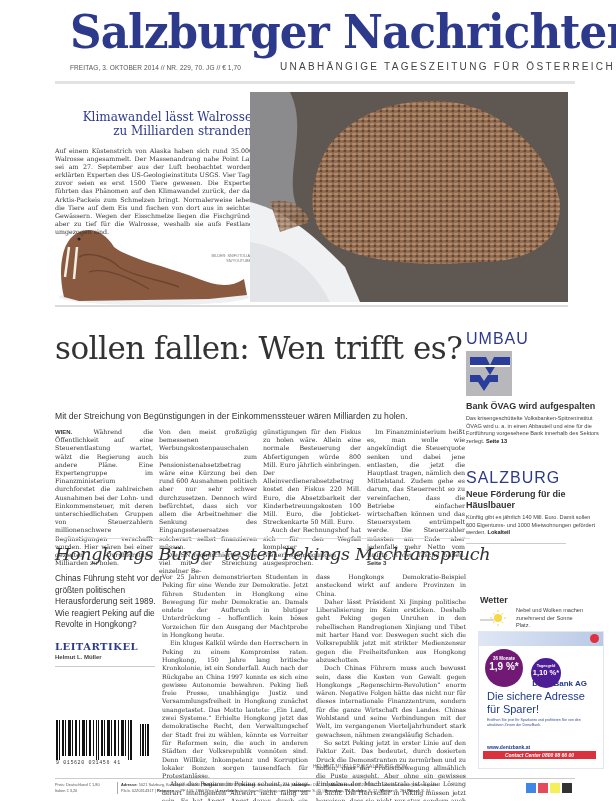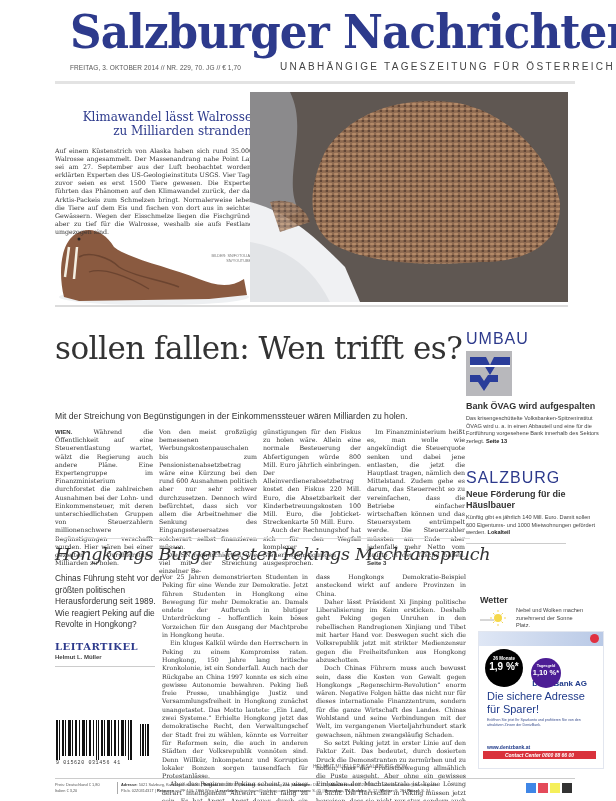--- a/index.html
+++ b/index.html
@@ -39,21 +39,21 @@
   .hk-author{left:55px;top:654px;font-family:"Liberation Sans",sans-serif;font-weight:bold;font-size:6px;color:#444;}
   .hk-email{left:313px;top:764px;font-family:"Liberation Sans",sans-serif;font-size:4.8px;color:#666;letter-spacing:0.3px;}
   
   .barcode{left:56px;top:720px;width:100px;height:40px;}
   .barcode-num{left:56px;top:760px;font-family:"Liberation Mono",monospace;font-size:5px;color:#333;letter-spacing:0.6px;}
   
   .ad{left:478px;top:631px;width:124px;height:136px;background:#fff;border:1px solid #e2e6ef;overflow:hidden;}
   .ad-top{position:absolute;left:0;top:0;width:124px;height:14px;background:linear-gradient(90deg,#dfe7f5,#b9c9e6);}
   .ad-brand{position:absolute;right:16px;top:2px;font-family:"Liberation Sans",sans-serif;font-weight:bold;font-size:8px;color:#1f3a8a;margin-top:45px;}
   .ad-logo{position:absolute;right:4px;top:2px;width:9px;height:9px;border-radius:50%;background:#e03040;}
-  .ad-red{position:absolute;left:6px;top:17px;width:38px;height:38px;border-radius:50%;background:#000000;color:#fff;text-align:center;font-family:"Liberation Sans",sans-serif;}
+  .ad-red{position:absolute;left:6px;top:17px;width:38px;height:38px;border-radius:50%;background:#701a75;color:#fff;text-align:center;font-family:"Liberation Sans",sans-serif;}
   .ad-blue{position:absolute;left:52px;top:26px;width:30px;height:30px;border-radius:50%;background:#4c1d95;color:#fff;text-align:center;font-family:"Liberation Sans",sans-serif;}
   .ad-big{position:absolute;left:8px;top:58px;font-family:"Liberation Sans",sans-serif;font-size:11px;line-height:13px;color:#1f3a8a;}
   .ad-small{position:absolute;left:8px;top:86px;width:110px;font-family:"Liberation Sans",sans-serif;font-size:3.6px;line-height:5px;color:#3a4f8f;}
   .ad-url{position:absolute;left:8px;top:112px;font-family:"Liberation Sans",sans-serif;font-weight:bold;font-size:5px;color:#1f3a8a;}
   .ad-bar{position:absolute;left:4px;top:119px;width:113px;height:8px;background:#d9323c;color:#fff;font-family:"Liberation Sans",sans-serif;font-style:italic;font-weight:bold;font-size:5px;text-align:center;line-height:8px;}
   
   .footer{left:55px;top:782px;width:520px;font-family:"Liberation Sans",sans-serif;font-size:3.9px;line-height:6px;color:#555;}
   .footer b{color:#333;}
   .swatch{position:absolute;top:783px;width:10px;height:10px;}
 </style>

